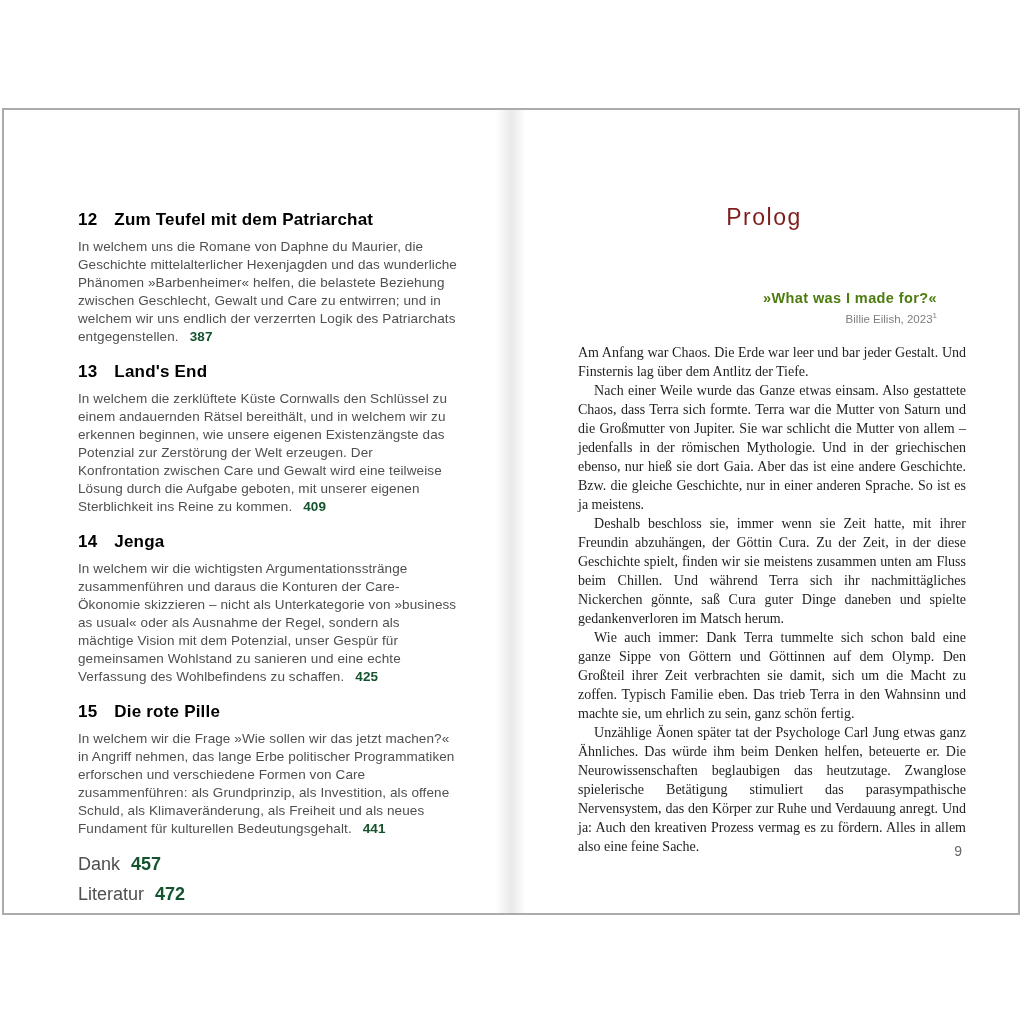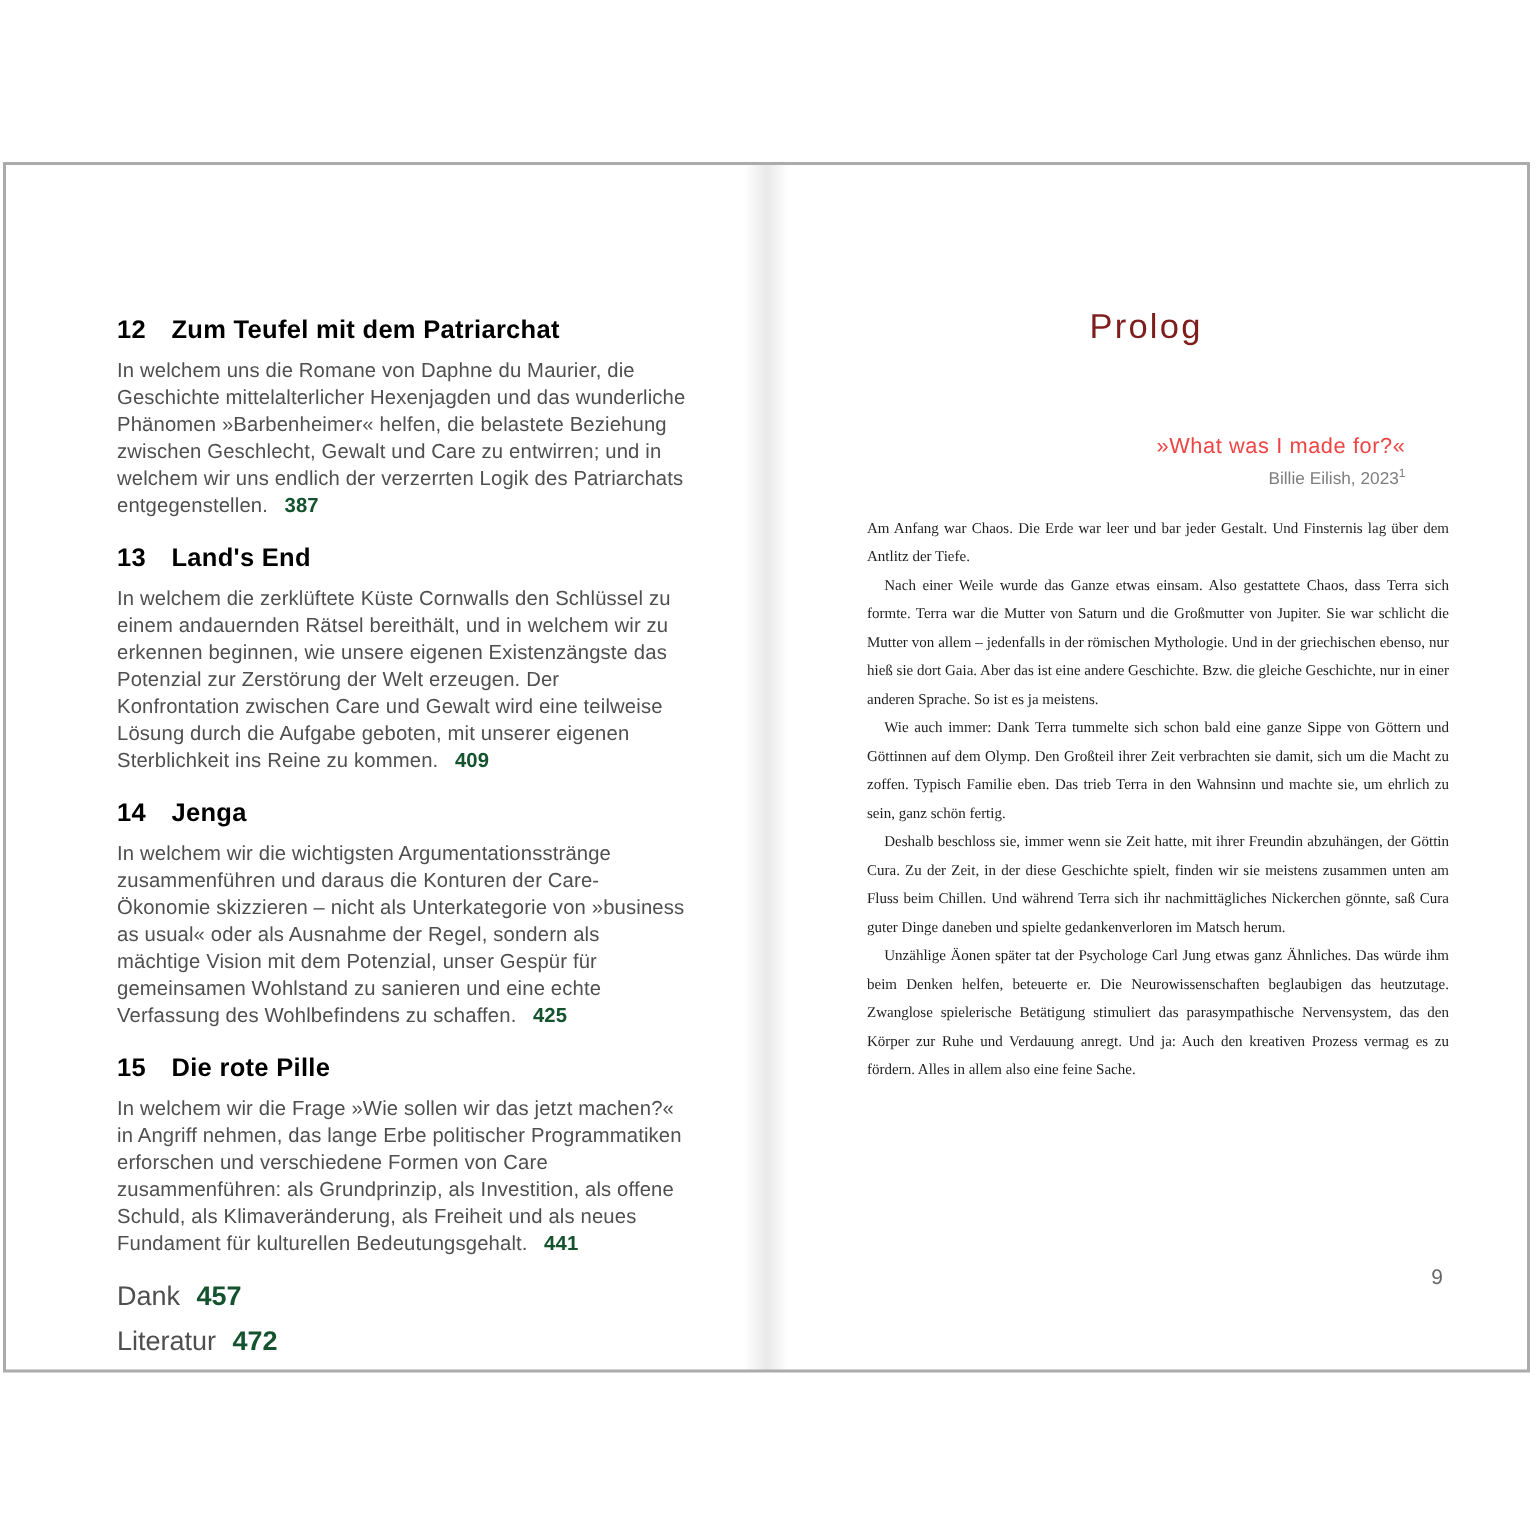--- a/index.html
+++ b/index.html
@@ -22,25 +22,25 @@
   .chapter-desc { font-size:13.5px; line-height:18px; color:#4f4f4f;
                   margin-bottom:16px; letter-spacing:.1px; }
   .pageref { font-weight:700; color:#14532d; margin-left:11px; }
   .backmatter { margin-top:16px; }
   .backmatter-row { font-size:18px; color:#4f4f4f; margin-bottom:9px; }
 
   
   .prolog-heading { position:absolute; left:0; top:94px; width:100%; text-align:center;
                     font-size:23px; font-weight:400; letter-spacing:1.5px; color:#7f1d1d; }
   .epigraph { position:absolute; right:81px; top:180px; text-align:right; }
-  .epigraph-quote { font-size:14.5px; color:#ef4444; letter-spacing:.4px; }
+  .epigraph-quote { font-size:14.5px; color:#4d7c0f; letter-spacing:.4px;font-weight:bold; }
   .epigraph-attr  { font-size:11.5px; color:#7e7e7e; margin-top:5px; }
   .epigraph-attr sup { font-size:8px; }
   .body-text { position:absolute; left:68px; top:233px; width:388px;
-               font-family:"Liberation Serif", serif; font-size:10px; line-height:19px;
+               font-family:"Liberation Serif", serif; font-size:14px; line-height:19px;
                text-align:justify; color:#1e1e1e; hyphens:auto; }
   .body-text p + p { text-indent:1.15em; }
   .folio { position:absolute; right:56px; top:733px; font-size:14px; color:#666666; }
 </style>
 </head>
 <body>
 
 <div class="book">
   <div class="spine"></div>
 
@@ -92,20 +92,20 @@
     <div class="prolog-heading">Prolog</div>
 
     <div class="epigraph">
       <div class="epigraph-quote">»What was I made for?«</div>
       <div class="epigraph-attr"><span>Billie Eilish, 2023</span><sup>1</sup></div>
     </div>
 
     <div class="body-text">
       <p>Am Anfang war Chaos. Die Erde war leer und bar jeder Gestalt. Und Finsternis lag über dem Antlitz der Tiefe.</p>
       <p>Nach einer Weile wurde das Ganze etwas einsam. Also gestattete Chaos, dass Terra sich formte. Terra war die Mutter von Saturn und die Großmutter von Jupiter. Sie war schlicht die Mutter von allem – jedenfalls in der römischen Mythologie. Und in der griechischen ebenso, nur hieß sie dort Gaia. Aber das ist eine andere Geschichte. Bzw. die gleiche Geschichte, nur in einer anderen Sprache. So ist es ja meistens.</p>
+      <p>Deshalb beschloss sie, immer wenn sie Zeit hatte, mit ihrer Freundin abzuhängen, der Göttin Cura. Zu der Zeit, in der diese Geschichte spielt, finden wir sie meistens zusammen unten am Fluss beim Chillen. Und während Terra sich ihr nachmittägliches Nickerchen gönnte, saß Cura guter Dinge daneben und spielte gedankenverloren im Matsch herum.</p>
       <p>Wie auch immer: Dank Terra tummelte sich schon bald eine ganze Sippe von Göttern und Göttinnen auf dem Olymp. Den Großteil ihrer Zeit verbrachten sie damit, sich um die Macht zu zoffen. Typisch Familie eben. Das trieb Terra in den Wahnsinn und machte sie, um ehrlich zu sein, ganz schön fertig.</p>
-      <p>Deshalb beschloss sie, immer wenn sie Zeit hatte, mit ihrer Freundin abzuhängen, der Göttin Cura. Zu der Zeit, in der diese Geschichte spielt, finden wir sie meistens zusammen unten am Fluss beim Chillen. Und während Terra sich ihr nachmittägliches Nickerchen gönnte, saß Cura guter Dinge daneben und spielte gedankenverloren im Matsch herum.</p>
       <p>Unzählige Äonen später tat der Psychologe Carl Jung etwas ganz Ähnliches. Das würde ihm beim Denken helfen, beteuerte er. Die Neurowissenschaften beglaubigen das heutzutage. Zwanglose spielerische Betätigung stimuliert das parasympathische Nervensystem, das den Körper zur Ruhe und Verdauung anregt. Und ja: Auch den kreativen Prozess vermag es zu fördern. Alles in allem also eine feine Sache.</p>
     </div>
 
     <div class="folio">9</div>
   </div>
 </div>
 
 </body></html>

